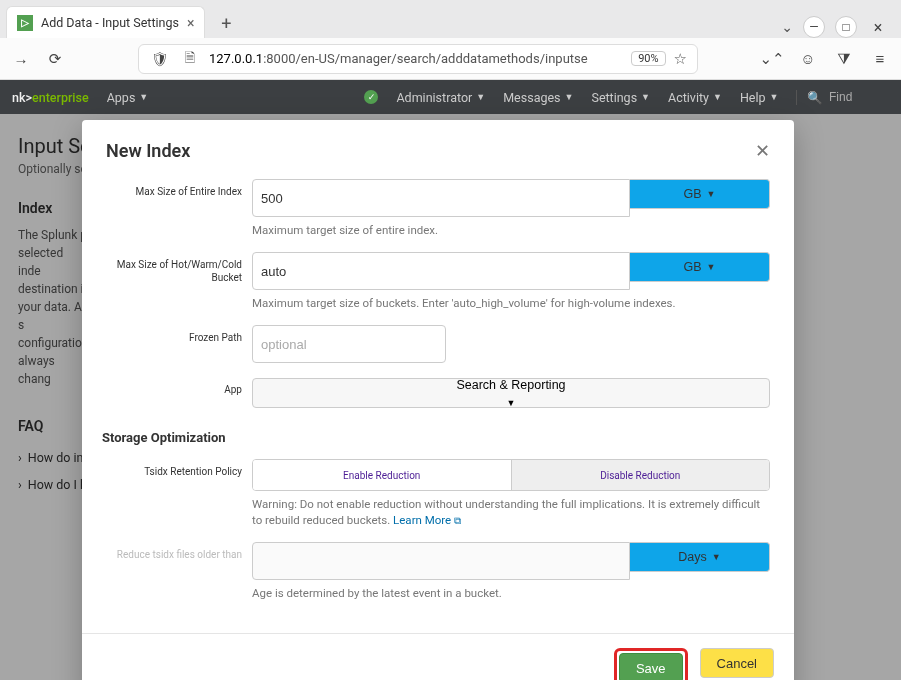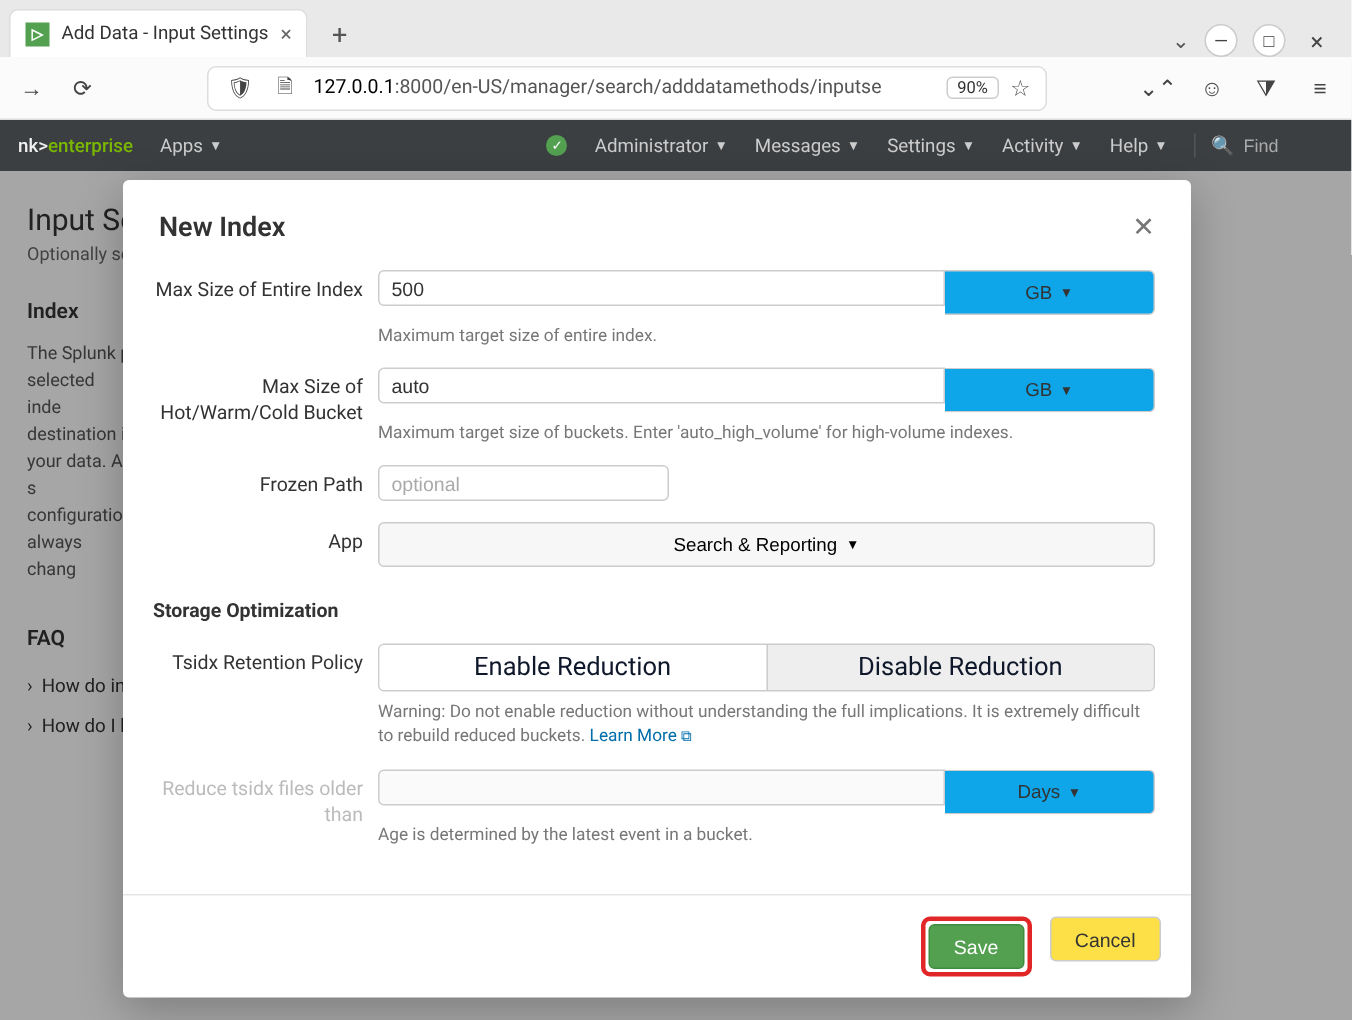--- a/index.html
+++ b/index.html
@@ -139,53 +139,53 @@
   .modal-header h3 { font-size: 18px; font-weight:600; color:#333;}
   .modal-close { font-size:18px; color:#777; cursor:pointer;}
   .modal-body {
     padding: 6px 24px 18px 10px;
     max-height: 460px; overflow-y:auto;
   }
   .form-row {
     display:flex; align-items:flex-start; gap: 10px; margin-bottom: 14px;
   }
   .form-label {
-    width: 150px; text-align:right; font-size:13px; color:#333;
+    width: 150px; text-align:right; font-size:10px; color:#333;
     padding-top: 6px; line-height:1.3;
   }
   .form-label.disabled { color: #bbb; }
   .form-control-wrap { flex:1; }
   .input-group {
     display:flex; width:100%;
   }
   .text-input {
-    flex:1; height: 24px; border:1px solid #ccc; border-radius: 4px 0 0 4px;
+    flex:1; height: 38px; border:1px solid #ccc; border-radius: 4px 0 0 4px;
     padding: 0 8px; font-size: 13px; color:#333;
   }
   .text-input.full { border-radius:4px; }
   .unit-btn {
     height:30px; min-width:140px; border:1px solid #ccc; border-left:none;
     background:#0ea5e9; border-radius:0 4px 4px 0;
     font-size:12.5px; color:#333; display:inline-flex; align-items:center; justify-content:center; gap:5px;
     cursor:pointer;
   }
   .help-text { font-size:11.5px; color:#777; padding-top:5px; line-height:1.4;}
   .help-text a { color:#006eaa; text-decoration:none;margin-top:23px;}
   .help-text .ext { font-size:10px; }
   .select-btn {
     width:100%; height:30px; border:1px solid #ccc; border-radius:4px;
-    background:#f7f7f7; font-size:12.5px; display:inline-flex; align-items:center; justify-content:center; gap:6px; cursor:pointer;
+    background:#f7f7f7; font-size:12.5px; display:inline-flex; align-items:center; justify-content:center; gap:6px; cursor:pointer;flex-direction:column;
   }
   .section-title { font-weight:700; font-size:13px; color:#333; padding: 8px 0 14px 10px;}
   .seg-control {
     display:flex; width:100%; border:1px solid #ccc; border-radius:4px; overflow:hidden;
   }
   .seg-btn {
     flex:1; height:30px; display:inline-flex; align-items:center; justify-content:center;
-    font-size:17px; background:#fff; cursor:pointer; color:#0f172a;
+    font-size:10px; background:#fff; cursor:pointer; color:#4c1d95;
   }
   .seg-btn + .seg-btn { border-left:1px solid #ccc; }
   .seg-btn.active { background:#eee; }
   .modal-footer {
     border-top:1px solid #e5e5e5; padding: 14px 20px;
     display:flex; justify-content:flex-end; gap:12px;
   }
   .btn {
     height:30px; padding: 0 16px; border-radius:4px; font-size:13px;
     border:1px solid #ccc; background:#fde047; cursor:pointer; color:#333;

